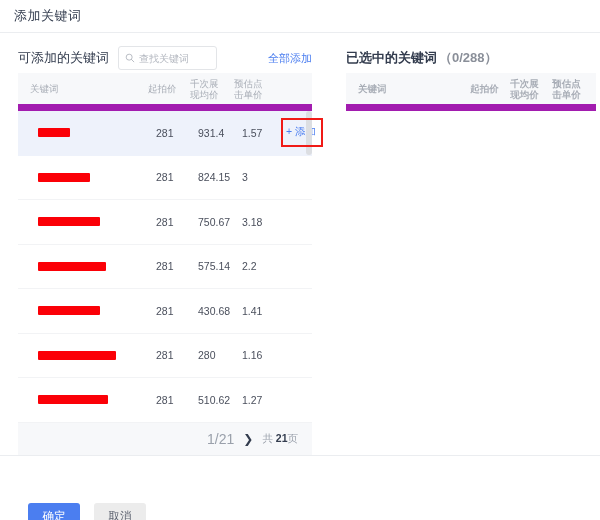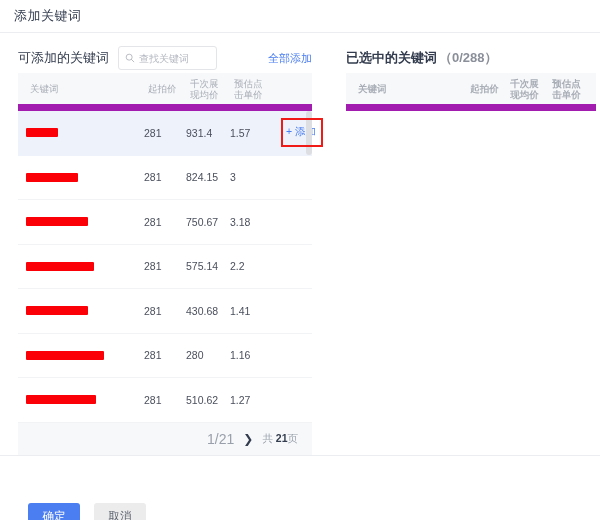--- a/index.html
+++ b/index.html
@@ -85,21 +85,21 @@
   .th-kw    { width: 118px; }
   .th-price { width: 42px; text-align: left; }
   .th-imp   { width: 44px; }
   .th-cpc   { width: 46px; }
 
   .tbody { position: relative; }
 
   .row {
     display: flex; align-items: center;
     height: 44.5px;
-    padding-left: 8px;
+    padding-left: 20px;
     border-bottom: 1px solid #f2f3f5;
     background: #fff;
     position: relative;
   }
   .row.active { background: #eef2fb; border-bottom-color: #eef2fb; }
   .row:last-child { border-bottom: 1px solid #f2f3f5; }
 
   .cell { font-size: 10.5px; color: #4a4f5c; }
   .cell-kw    { width: 118px; display: flex; align-items: center; }
   .cell-price { width: 42px; }

